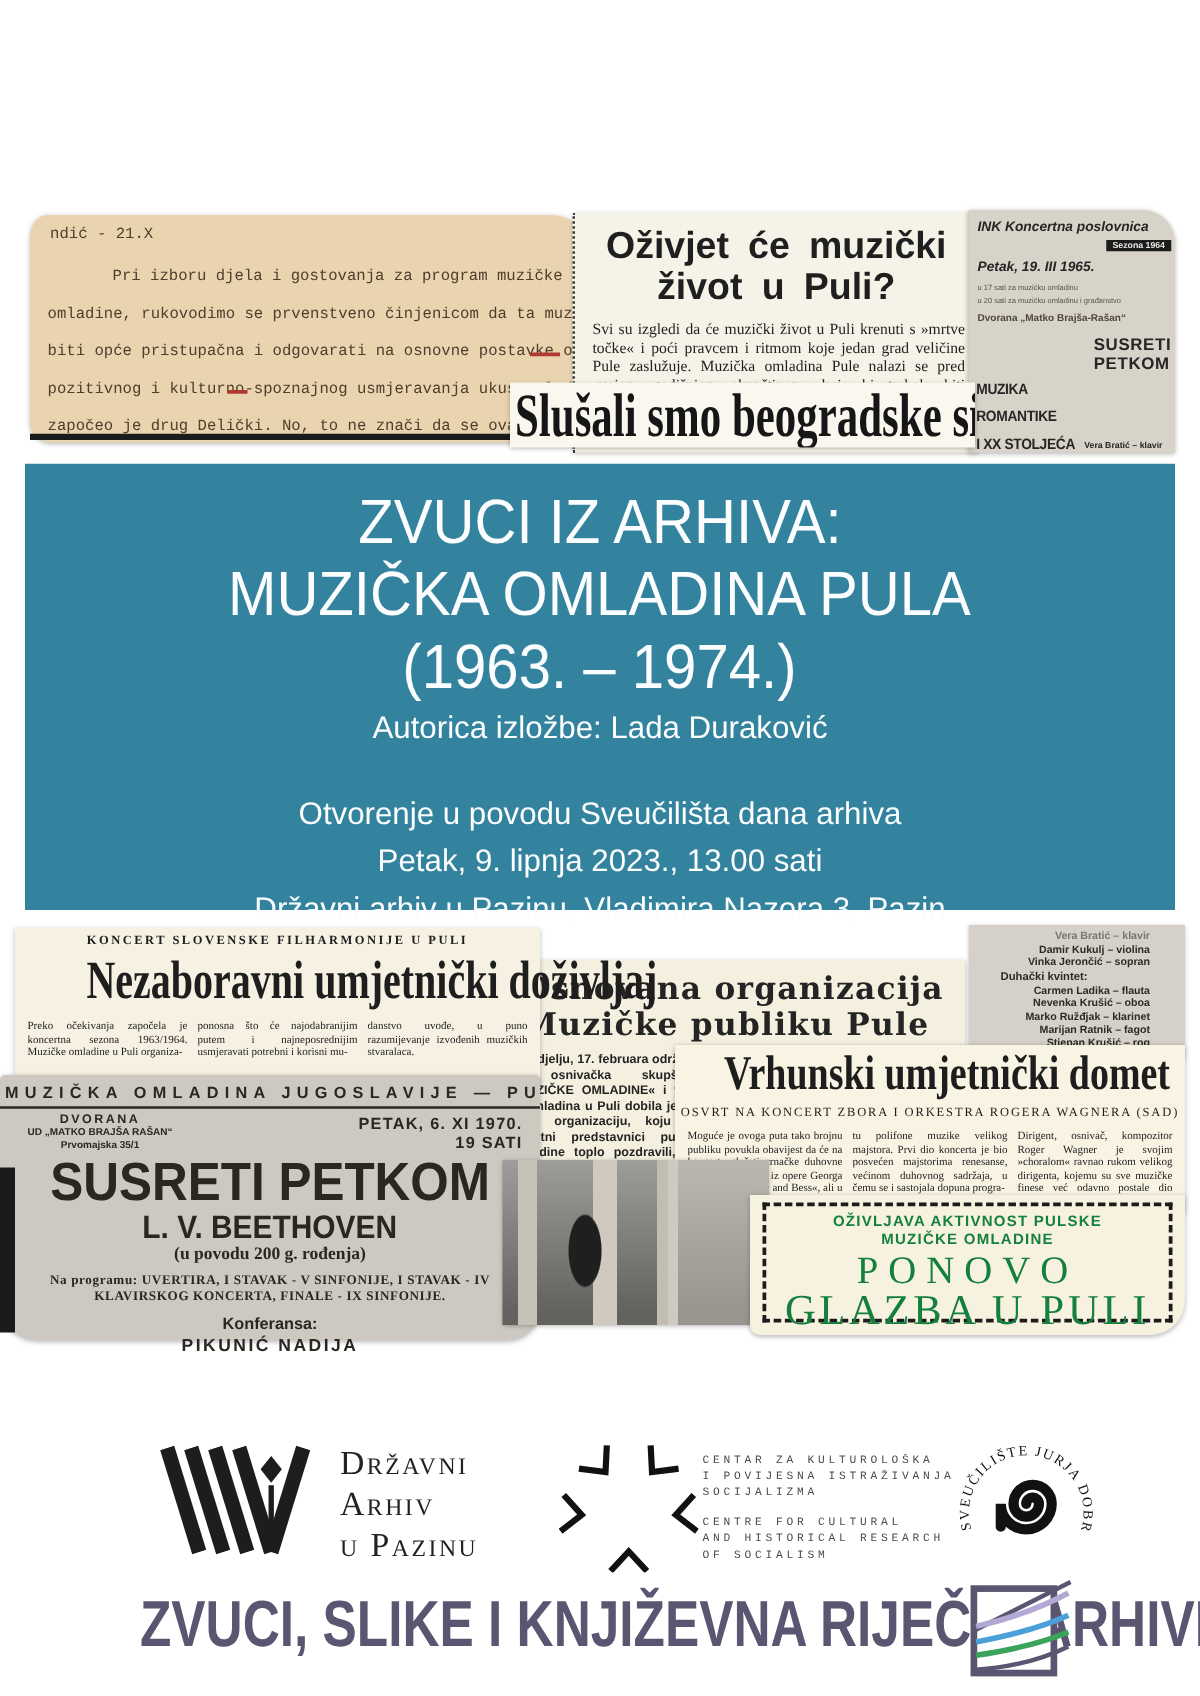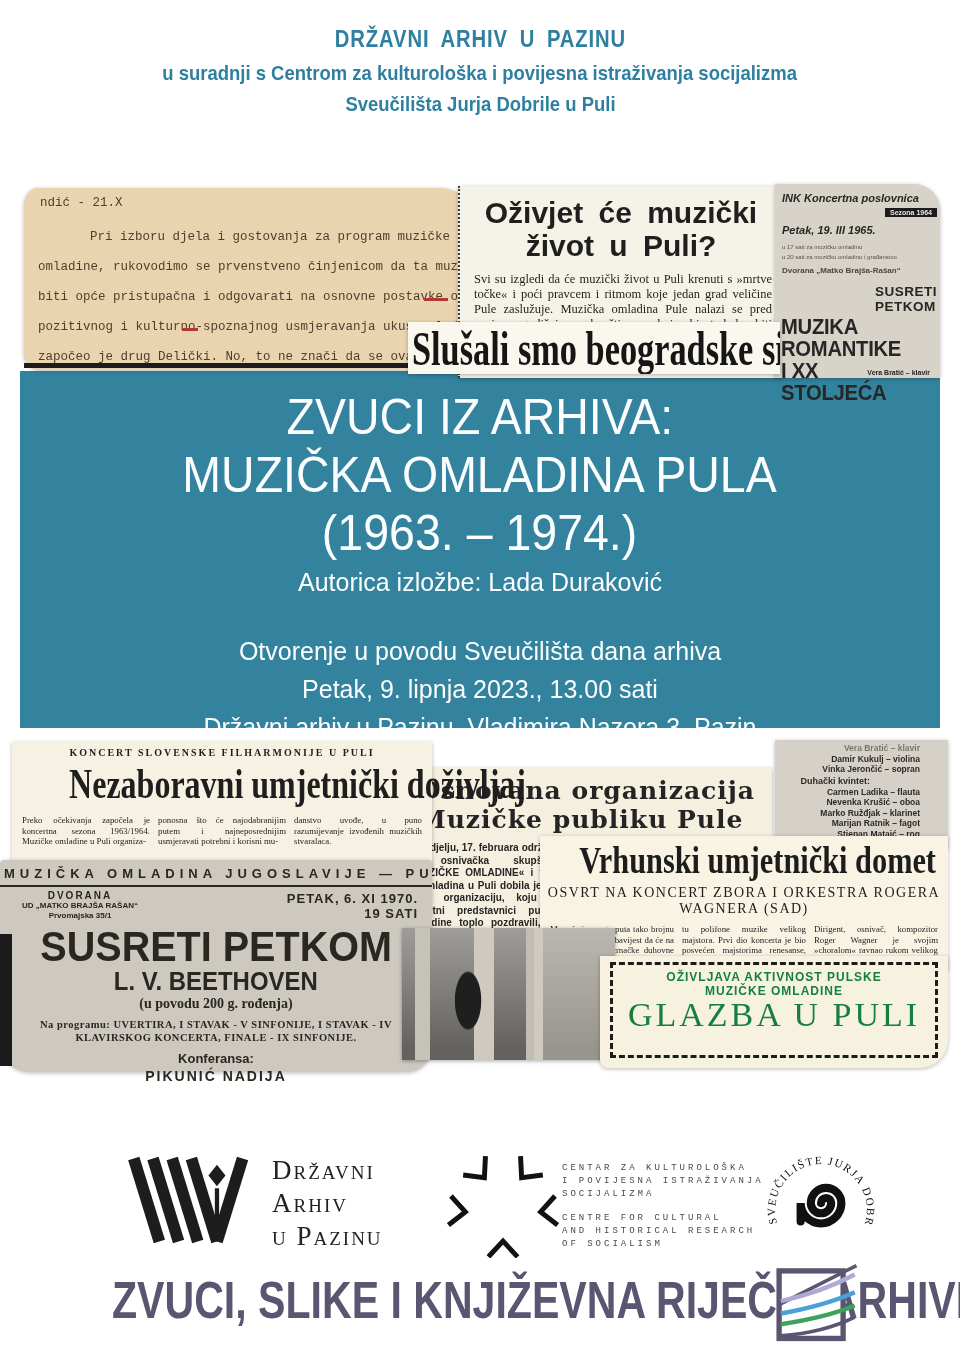--- a/index.html
+++ b/index.html
@@ -10,21 +10,21 @@
   .hdr{position:absolute;left:0;top:26px;width:960px;text-align:center;color:#2E7FA0;}
   .hdr-l1{font-size:23px;font-weight:700;letter-spacing:1px;word-spacing:6px;}
   .hdr-l2{font-size:21px;font-weight:700;margin-top:8px;}
   .hdr-l3{font-size:21px;font-weight:700;margin-top:7px;}
   .hdr .squeeze{display:inline-block;transform:scaleX(.88);transform-origin:center;white-space:nowrap;}
 
   
   .clip{position:absolute;box-shadow:0 1px 4px rgba(0,0,0,.28);}
 
   
-  .collage-top{position:absolute;left:22px;top:182px;width:918px;height:198px;}
+  .collage-top{position:absolute;left:22px;top:166px;width:918px;height:198px;}
   .typewriter{left:2px;top:6px;width:440px;height:182px;background:#EAD4B0;
               border-radius:14px 26px 10px 18px / 18px 14px 12px 16px;
               font-family:"Liberation Mono","DejaVu Sans Mono",monospace;color:#4E3E2C;
               font-size:12.5px;z-index:1;}
   .tw-head{position:absolute;left:16px;top:8px;}
   .tw-line{position:absolute;left:14px;right:6px;white-space:nowrap;overflow:hidden;}
   .tw-indent{text-indent:52px;}
   .red-mark{position:absolute;height:3px;background:#B03A30;}
   .tw-rule{position:absolute;left:0;right:34px;bottom:2px;height:5px;background:#1c1c1c;}
 
@@ -46,21 +46,21 @@
   .ink-title{position:absolute;left:7px;top:8px;font-style:italic;font-weight:700;font-size:11px;
              white-space:nowrap;overflow:hidden;width:150px;}
   .ink-badge{position:absolute;right:3px;top:24px;background:#1c1c1c;color:#e8e6e0;font-size:7px;
              padding:1px 5px;font-weight:700;}
   .ink-date{position:absolute;left:7px;top:40px;font-style:italic;font-weight:700;font-size:11px;}
   .ink-s1{position:absolute;left:7px;top:60px;font-size:6px;color:#57524a;}
   .ink-s2{position:absolute;left:7px;top:70px;font-size:6px;color:#57524a;}
   .ink-venue{position:absolute;left:7px;top:82px;font-size:8px;font-weight:700;color:#4d473f;}
   .ink-susreti{position:absolute;right:3px;top:100px;font-size:13.5px;font-weight:700;
                line-height:15px;letter-spacing:.5px;margin-left:39px;}
-  .ink-big{position:absolute;left:6px;top:132px;font-size:22px;font-weight:700;line-height:22px;
+  .ink-big{position:absolute;left:6px;top:132px;font-size:12px;font-weight:700;line-height:22px;
            letter-spacing:-.3px;}
   .ink-big .squeeze{display:inline-block;transform:scaleX(.92);transform-origin:left;}
   .ink-perf{position:absolute;right:10px;bottom:2px;font-size:7px;font-weight:700;}
 
   
   .banner{position:absolute;left:20px;top:371px;width:920px;height:357px;background:#33839E;
           color:#FBFDFE;text-align:center;}
   .bn-t{font-size:50px;line-height:58px;font-weight:400;}
   .bn-t .squeeze{display:inline-block;transform:scaleX(.93);transform-origin:center;white-space:nowrap;}
   .bn-t1{margin-top:17px;}
@@ -103,21 +103,21 @@
   .osn{left:388px;top:28px;width:372px;height:172px;background:#F4EFDF;color:#242424;z-index:1;}
   .osn-h{text-align:left;padding:8px 0 0 18px;font-family:"DejaVu Serif","Liberation Serif",serif;
          font-weight:700;font-size:25px;line-height:29px;letter-spacing:1px;white-space:nowrap;}
   .osn-body{width:152px;margin:8px 0 0 8px;font-size:10px;font-weight:700;line-height:12.5px;
             text-align:justify;}
 
   .vrh{left:528px;top:96px;width:408px;height:134px;background:#F8F3E3;color:#1d1d1d;z-index:3;}
   .vrh-h{text-align:center;margin-top:2px;}
   .vrh-h span{display:inline-block;font-family:"Liberation Serif",serif;font-weight:700;
               font-size:37px;white-space:nowrap;transform:scale(.82,1.05);transform-origin:center;}
-  .vrh-sub{text-align:center;font-family:"Liberation Serif",serif;font-size:14px;letter-spacing:1.5px;
+  .vrh-sub{text-align:center;font-family:"Liberation Serif",serif;font-size:10px;letter-spacing:1.5px;
            margin-top:4px;}
   .vrh-cols{display:flex;gap:8px;margin:7px 10px 0 10px;}
   .vrh-col{flex:1;font-family:"Liberation Serif",serif;font-size:8.8px;line-height:10.5px;
            text-align:justify;}
 
   .prog{left:763px;top:0;width:173px;height:108px;background:#D5D0C8;color:#2d2a26;z-index:2;}
   .prog-line{text-align:right;font-size:8.5px;font-weight:700;line-height:10.5px;margin-right:28px;}
   .prog-line.faded{opacity:.55;}
   .prog-head{text-align:right;font-size:9px;font-weight:700;margin:1px 78px 1px 0;}
   .prog-foot{text-align:center;font-size:7.5px;font-weight:700;margin-top:3px;}
@@ -156,25 +156,20 @@
   .foot{position:absolute;left:0;top:1262px;width:960px;height:90px;}
   .foot-title{position:absolute;left:112px;top:8px;color:#5A5570;font-weight:700;font-size:52px;
               white-space:nowrap;transform:scaleX(.79);transform-origin:left center;letter-spacing:0;}
   .foot-logo{position:absolute;left:766px;top:0;}
 </style>
 </head>
 <body>
 
 <div class="page">
 
-  <header class="hdr">
-    <div class="hdr-l1"><span class="squeeze">DRŽAVNI ARHIV U PAZINU</span></div>
-    <div class="hdr-l2"><span class="squeeze">u suradnji s Centrom za kulturološka i povijesna istraživanja socijalizma</span></div>
-    <div class="hdr-l3"><span class="squeeze">Sveučilišta Jurja Dobrile u Puli</span></div>
-  </header>
 
   <section class="collage-top">
 
     <div class="clip typewriter">
       <div class="tw-head">ndić - 21.X</div>
       <div class="tw-line tw-indent" style="top:42px;">Pri izboru djela i gostovanja za program muzičke</div>
       <div class="tw-line" style="top:72px;">omladine, rukovodimo se prvenstveno činjenicom da ta muzika mora</div>
       <div class="tw-line" style="top:102px;">biti opće pristupačna i odgovarati na osnovne postavke odgojno-</div>
       <div class="tw-line" style="top:132px;">pozitivnog i kulturno-spoznajnog usmjeravanja ukusa mlade p</div>
       <div class="tw-line" style="top:162px;">započeo je drug Delički. No, to ne znači da se ovaj izbor n</div>
@@ -248,21 +243,21 @@
     <div class="clip prog">
       <div style="height:3px;"></div>
       <div class="prog-line faded">Vera Bratić – klavir</div>
       <div class="prog-line">Damir Kukulj – violina</div>
       <div class="prog-line">Vinka Jerončić – sopran</div>
       <div class="prog-head">Duhački kvintet:</div>
       <div class="prog-line">Carmen Ladika – flauta</div>
       <div class="prog-line">Nevenka Krušić – oboa</div>
       <div class="prog-line">Marko Ružđjak – klarinet</div>
       <div class="prog-line">Marijan Ratnik – fagot</div>
-      <div class="prog-line">Stjepan Mataić – rog</div>
+      <div class="prog-line">Stjepan Krušić – rog</div>
       <div class="prog-foot">Učenici Muzičke škole „Vatroslav Lisinski“ Zagreb</div>
       <div class="prog-micro"></div>
       <div class="prog-micro2"></div>
     </div>
 
     <div class="clip vrh">
       <div class="vrh-h"><span>Vrhunski umjetnički domet</span></div>
       <div class="vrh-sub">OSVRT NA KONCERT ZBORA I ORKESTRA ROGERA WAGNERA (SAD)</div>
       <div class="vrh-cols">
         <div class="vrh-col">Moguće je ovoga puta tako brojnu publiku povukla obavijest da će na koncertu slušati crnačke duhovne pjesme i odlomke iz opere Georga Gershwina »Porgy and Bess«, ali u sva-</div>
@@ -297,20 +292,21 @@
     </div>
 
     <div class="photo"></div>
 
     <div class="clip pon">
       <div class="pon-box">
         <div class="pon-k">
           <div>OŽIVLJAVA AKTIVNOST PULSKE</div>
           <div>MUZIČKE OMLADINE</div>
         </div>
+        <div class="pon-b1">PONOVO</div>
         <div class="pon-b2">GLAZBA U PULI</div>
       </div>
     </div>
   </section>
 
   <section class="logos">
 
     <svg class="dap-logo" width="135" height="96" viewBox="0 0 125 90">
       <g stroke="#1d1d1d" stroke-width="11" fill="none">
         <path d="M14,6 L38,84"></path>

